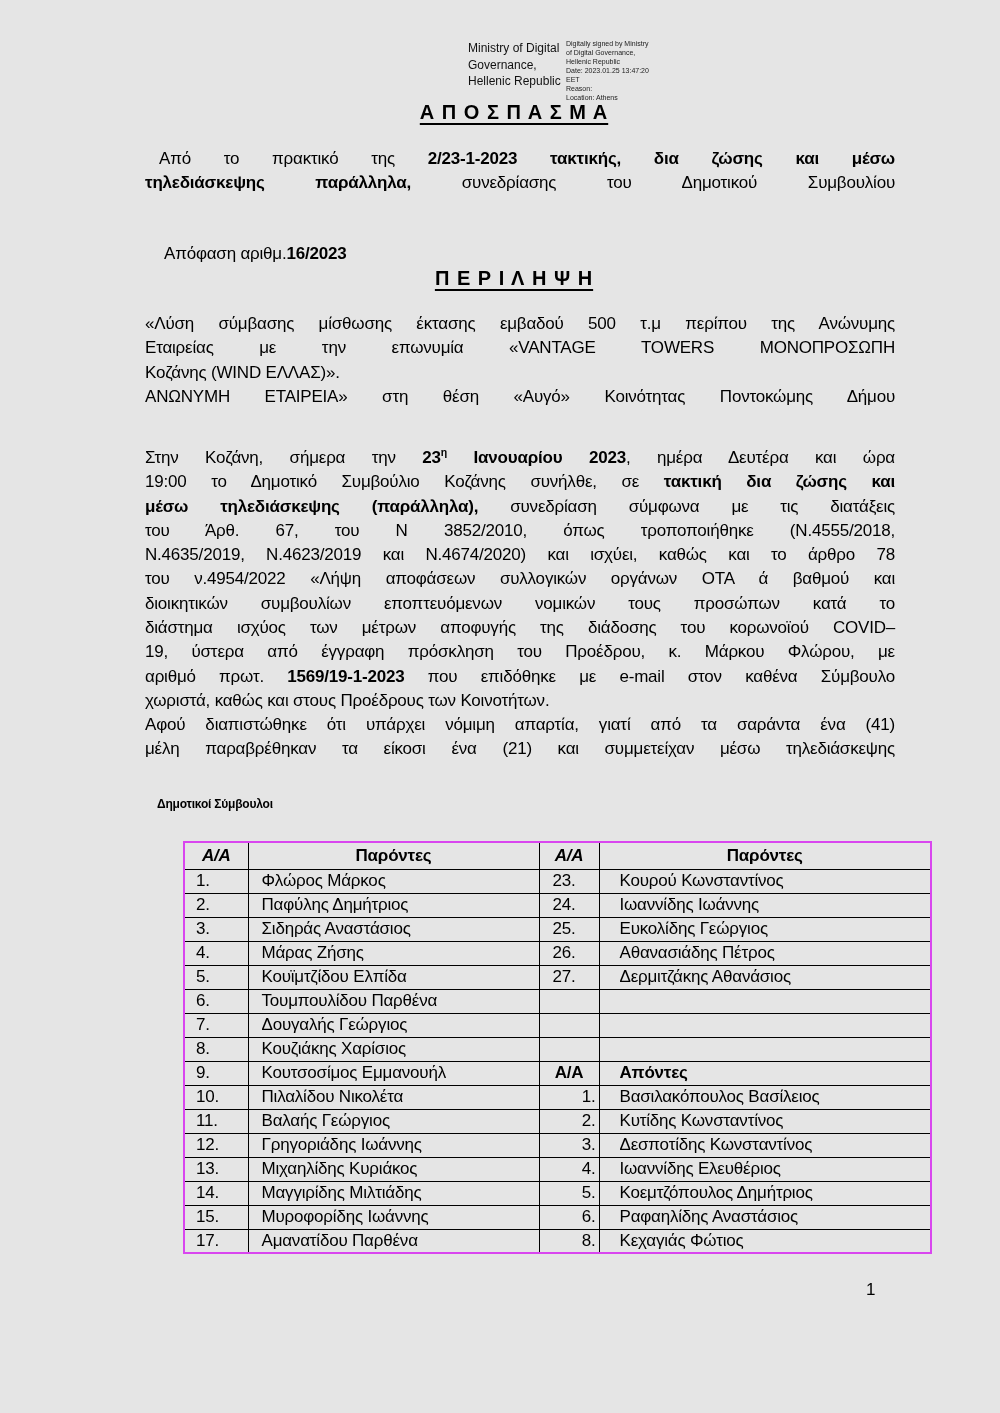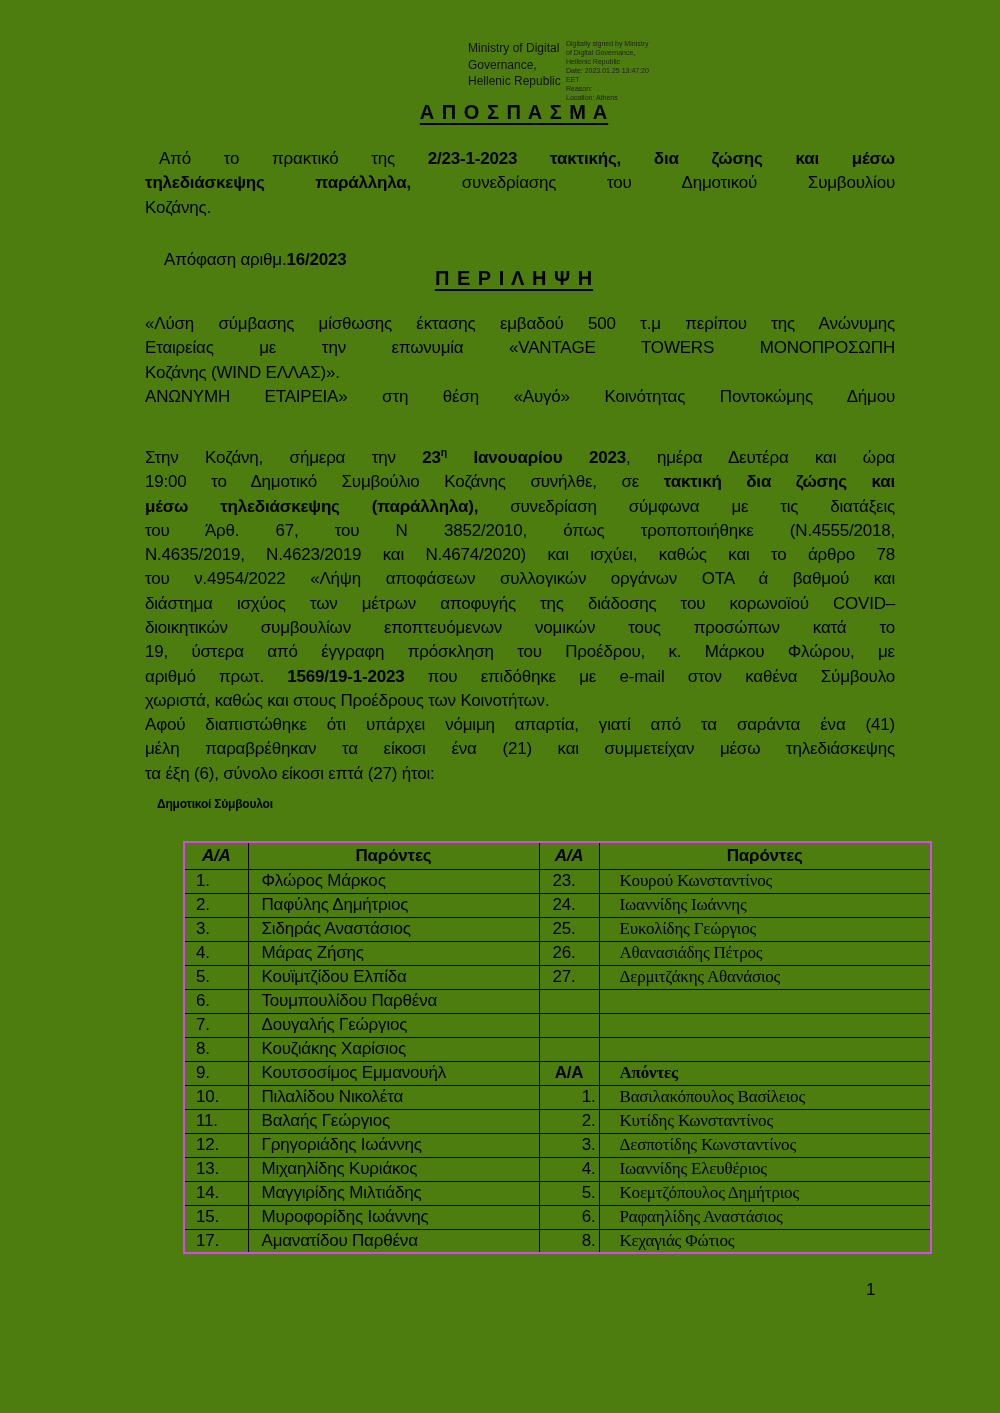--- a/index.html
+++ b/index.html
@@ -1,18 +1,18 @@
 <!DOCTYPE html>
 <html><head>
 <meta charset="utf-8">
 <style>
   * { margin:0; padding:0; box-sizing:border-box; }
   html,body { width:1000px; height:1413px; background:#ffffff; }
   body { font-family:"Liberation Sans", sans-serif; color:#000000; position:relative; overflow:hidden; }
-  .page { position:absolute; inset:0; background:#4d7c0f;padding-left:46px; }
+  .page { position:absolute; inset:0; background:#e5e5e5;padding-left:46px; }
   .block { position:absolute; }
 
   
   .sig-left { position:absolute; left:468px; top:40px; width:100px;
               font-size:12px; line-height:16.5px; color:#111; }
   .sig-right { position:absolute; left:566px; top:39px; width:110px;
                font-size:7px; line-height:9px; color:#222; }
 
   
   .center-wrap { left:133px; width:762px; text-align:center; }
@@ -34,21 +34,21 @@
   table.council, table.council td, table.council th { border:1px solid #000; }
   table.council { border:2px solid #d946ef; }
   table.council th { height:27px; font-weight:bold; text-align:center; vertical-align:middle; }
   table.council th.aa { font-style:italic; }
   table.council td { height:24px; vertical-align:middle; white-space:nowrap; overflow:hidden; }
   td.c0 { padding-left:11px; }
   td.c1 { padding-left:13px; }
   td.c2 { padding-left:13px; }
   td.c2.ra { text-align:right; padding-right:3px; padding-left:0; }
   td.c2.ctr { text-align:center; padding-left:0; }
-  td.c3 { padding-left:20px;font-family:Liberation Serif, serif; }
+  td.c3 { padding-left:20px; }
   .bold { font-weight:bold; }
 
   .pagenum { left:866px; top:1280px; font-size:17px; }
 </style>
 </head>
 <body>
 
 <div class="page">
 
   <div>
@@ -68,24 +68,23 @@
       </div>
   </div>
 
   <div class="block center-wrap" style="top:101px">
     <span class="utitle">Α Π Ο Σ Π Α Σ Μ Α</span>
   </div>
 
   <div class="block para" style="top:147px">
       <div class="tline" style="text-indent: 14px;"><span>Από το πρακτικό της </span><span class="b">2/23-1-2023 τακτικής, δια ζώσης και μέσω</span></div>
       <div class="tline"><span class="b">τηλεδιάσκεψης παράλληλα,</span><span> συνεδρίασης του Δημοτικού Συμβουλίου</span></div>
-      <div class="tline last"><span>Κοζάνης.</span></div>
-    </div>
-
-  <div class="block para" style="top:248px">
+    </div>
+
+  <div class="block para" style="top:242px">
       <div class="tline last" style="text-indent: 19px;"><span>Απόφαση αριθμ.</span><span class="b">16/2023</span></div>
     </div>
 
   <div class="block center-wrap" style="top:267px">
     <span class="utitle">Π Ε Ρ Ι Λ Η Ψ Η</span>
   </div>
 
   <div class="block para" style="top:312px">
       <div class="tline"><span>«Λύση σύμβασης μίσθωσης έκτασης εμβαδού 500 τ.μ περίπου της Ανώνυμης</span></div>
       <div class="tline"><span>Εταιρείας με την επωνυμία «VANTAGE TOWERS ΜΟΝΟΠΡΟΣΩΠΗ</span></div>
@@ -93,31 +92,30 @@
       <div class="tline"><span>ΑΝΩΝΥΜΗ ΕΤΑΙΡΕΙΑ» στη θέση «Αυγό» Κοινότητας Ποντοκώμης Δήμου</span></div>
     </div>
 
   <div class="block para" style="top:446px">
       <div class="tline"><span>Στην Κοζάνη, σήμερα την </span><span class="b">23</span><span class="b sup">η</span><span class="b"> Ιανουαρίου 2023</span><span>, ημέρα Δευτέρα και ώρα</span></div>
       <div class="tline"><span>19:00 το Δημοτικό Συμβούλιο Κοζάνης συνήλθε, σε </span><span class="b">τακτική δια ζώσης και</span></div>
       <div class="tline"><span class="b">μέσω τηλεδιάσκεψης (παράλληλα),</span><span> συνεδρίαση σύμφωνα με τις διατάξεις</span></div>
       <div class="tline"><span>του Άρθ. 67, του Ν 3852/2010, όπως τροποποιήθηκε (Ν.4555/2018,</span></div>
       <div class="tline"><span>Ν.4635/2019, Ν.4623/2019 και Ν.4674/2020) και ισχύει, καθώς και το άρθρο 78</span></div>
       <div class="tline"><span>του ν.4954/2022 «Λήψη αποφάσεων συλλογικών οργάνων ΟΤΑ ά βαθμού και</span></div>
+      <div class="tline"><span>διοικητικών συμβουλίων εποπτευόμενων νομικών τους προσώπων κατά το</span></div>
       <div class="tline"><span>διάστημα ισχύος των μέτρων αποφυγής της διάδοσης του κορωνοϊού COVID–</span></div>
-      <div class="tline"><span>διοικητικών συμβουλίων εποπτευόμενων νομικών τους προσώπων κατά το</span></div>
       <div class="tline"><span>19, ύστερα από έγγραφη πρόσκληση του Προέδρου, κ. Μάρκου Φλώρου, με</span></div>
       <div class="tline"><span>αριθμό πρωτ. </span><span class="b">1569/19-1-2023</span><span> που επιδόθηκε με e-mail στον καθένα Σύμβουλο</span></div>
       <div class="tline last"><span>χωριστά, καθώς και στους Προέδρους των Κοινοτήτων.</span></div>
     </div>
 
   <div class="block para" style="top:713px">
       <div class="tline"><span>Αφού διαπιστώθηκε ότι υπάρχει νόμιμη απαρτία, γιατί από τα σαράντα ένα (41)</span></div>
       <div class="tline"><span>μέλη παραβρέθηκαν τα είκοσι ένα (21) και συμμετείχαν μέσω τηλεδιάσκεψης</span></div>
-      <div class="tline last"><span>τα έξη (6), σύνολο είκοσι επτά (27) ήτοι:</span></div>
     </div>
 
   <div class="block heading">Δημοτικοί Σύμβουλοι</div>
 
   <table class="council">
     <colgroup>
       <col style="width:64px">
         <col style="width:291px">
         <col style="width:60px">
         <col style="width:332px">

